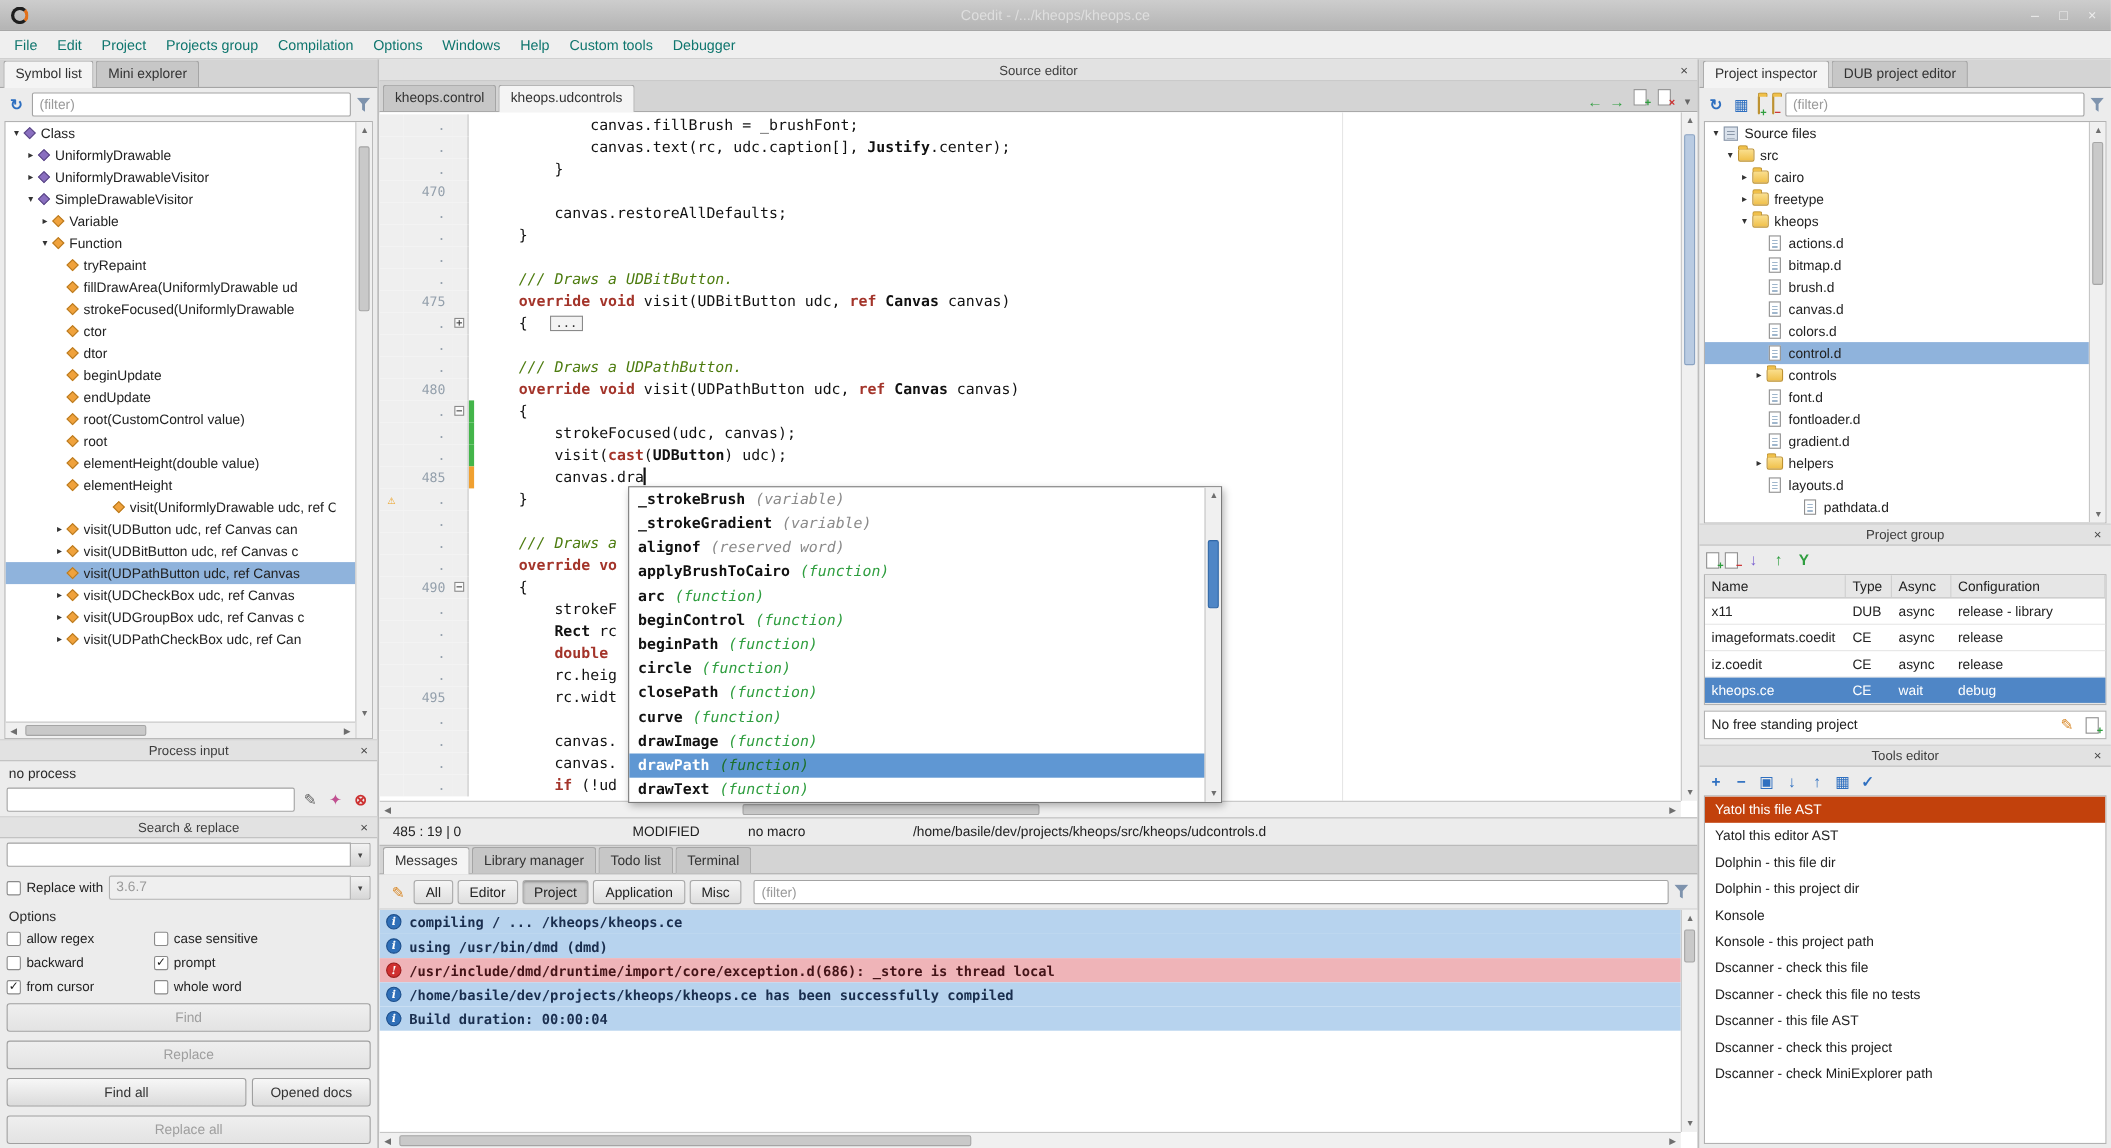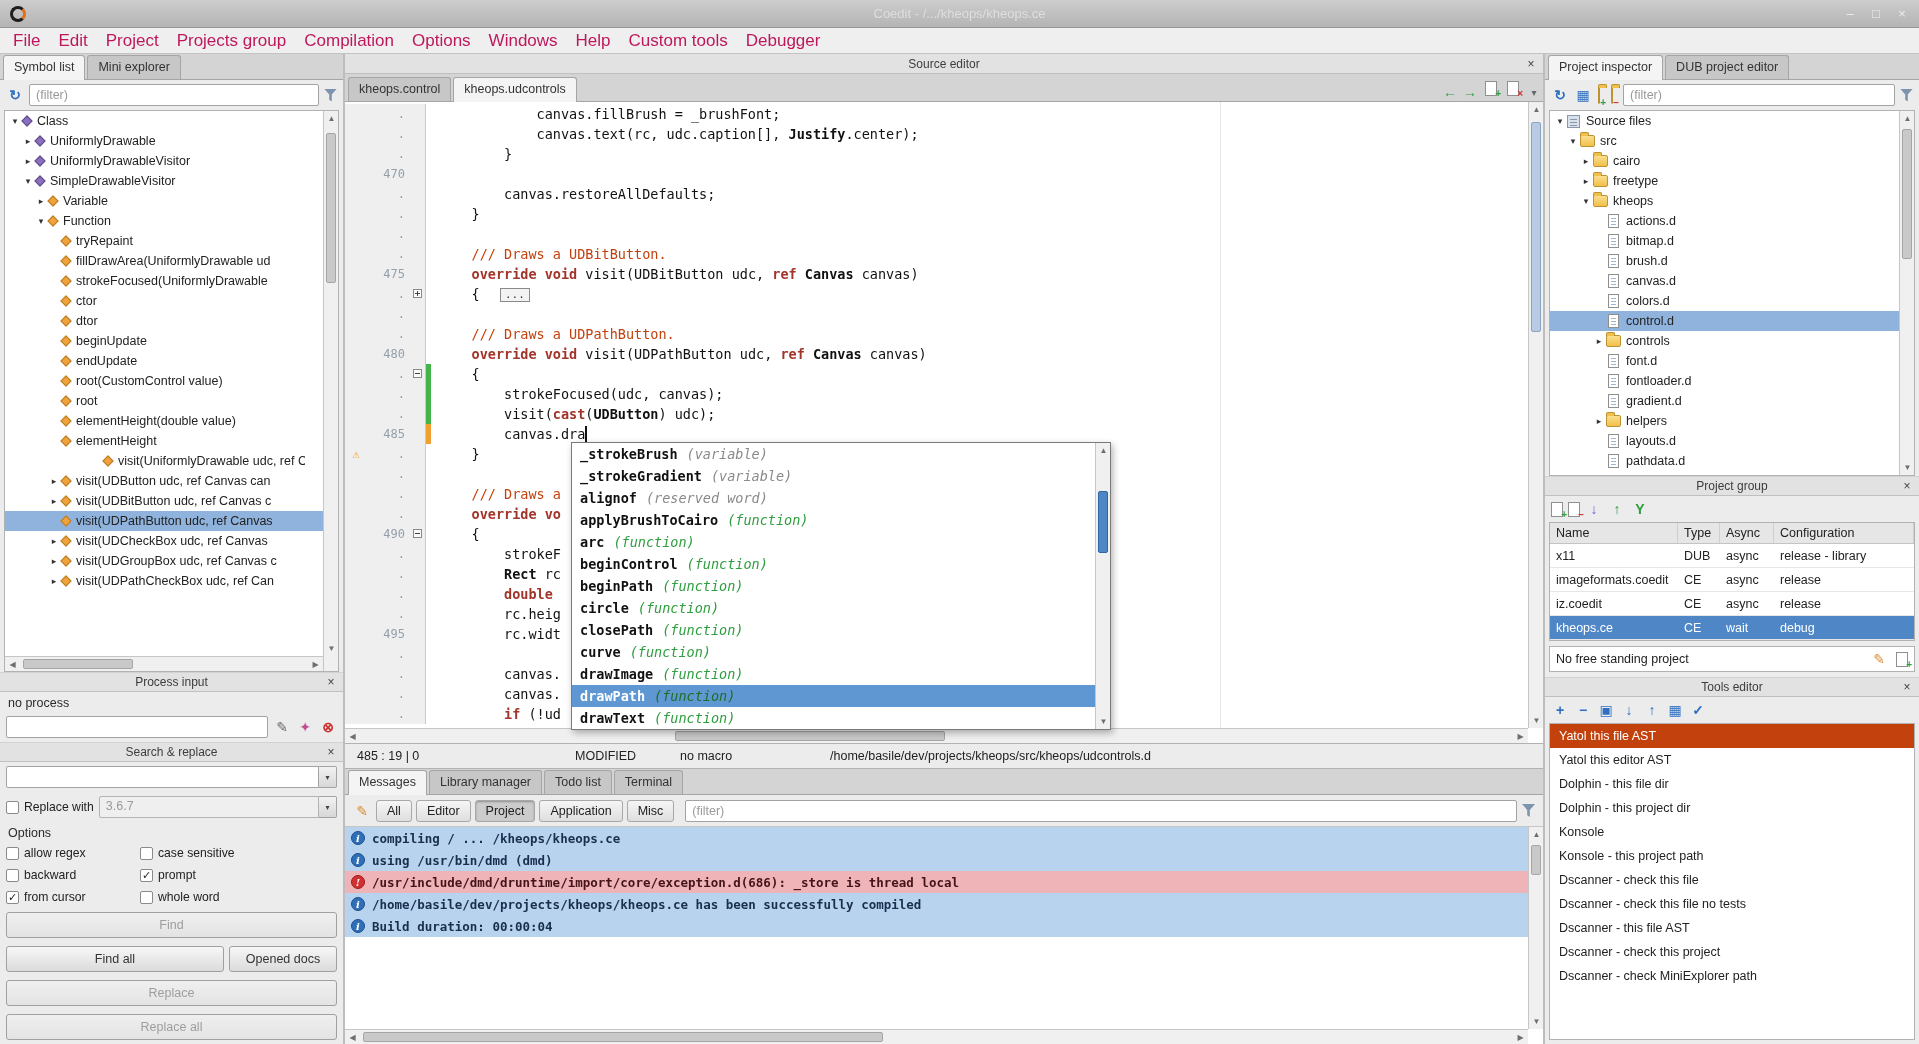--- a/index.html
+++ b/index.html
@@ -7,21 +7,21 @@
   font-family:"Liberation Sans",sans-serif;font-size:13px;color:#222;}
 
 
 .titlebar{height:28px;background:linear-gradient(#cdcdcd,#b4b4b4);border-bottom:1px solid #979797;
   display:flex;align-items:center;padding:0 10px;position:relative;}
 .titlebar .title{position:absolute;left:0;right:0;text-align:center;color:#dedede;font-size:13px;}
 .app-logo{width:16px;height:16px;border-radius:50%;border:3px solid #1e1e1e;border-right-color:#e2701a;z-index:1;}
 .win-btns{margin-left:auto;display:flex;gap:12px;z-index:1;}
 .win-btn{color:#ececec;font-size:13px;width:14px;text-align:center;}
 .menubar{height:26px;background:#efefef;border-bottom:1px solid #c3c3c3;display:flex;align-items:center;padding-left:4px;}
-.menu-item{padding:3px 9px;font-size:17px;color:#be185d;}
+.menu-item{padding:3px 9px;font-size:13px;color:#0f766e;}
 
 
 .main{display:flex;height:990px;}
 .col-left{width:345px;border-right:2px solid #bdbdbd;display:flex;flex-direction:column;background:#ececec;}
 .col-center{width:1200px;display:flex;flex-direction:column;border-right:2px solid #bdbdbd;background:#ececec;}
 .col-right{flex:1;display:flex;flex-direction:column;background:#ececec;}
 
 
 .tabbar{display:flex;align-items:flex-end;background:#d4d4d4;border-bottom:1px solid #a5a5a5;height:26px;padding-left:3px;gap:2px;}
 .tab{padding:4px 10px 5px;font-size:12.5px;background:#c7c7c7;border:1px solid #a5a5a5;border-bottom:none;
@@ -88,21 +88,21 @@
 .warnic{color:#eda020;}
 .g-num{width:44px;flex:none;background:#efefef;color:#94a0ac;text-align:right;padding-right:6px;font-size:12px;}
 .g-fold{width:15px;flex:none;background:#efefef;border-right:1px solid #c9c9c9;position:relative;}
 .fold-box{position:absolute;left:2px;top:5px;width:9px;height:9px;border:1px solid #8a8a8a;background:#fafafa;}
 .fold-box:after{content:"";position:absolute;left:1px;right:1px;top:3px;height:1px;background:#444;}
 .fold-box.plus:before{content:"";position:absolute;left:3px;top:1px;width:1px;height:5px;background:#444;}
 .g-bar{width:5px;flex:none;}
 .g-bar.green{background:#43b54a;}
 .g-bar.orange{background:#f0a030;}
 .ctext{padding-left:8px;}
-.sp{color:#111;} .sk{color:#a3342a;font-weight:bold;} .st{color:#111;font-weight:bold;} .sc{color:#c2410c;}
+.sp{color:#111;} .sk{color:#a3342a;font-weight:bold;} .st{color:#111;font-weight:bold;} .sc{color:#4d7c0f;font-style:italic;}
 .ellip{display:inline-block;border:1px solid #8a8a8a;background:#f3f3f3;padding:0 4px;font-size:11px;line-height:12px;
   margin-left:4px;color:#333;vertical-align:1px;}
 .caret{display:inline-block;width:2px;height:16px;background:#111;vertical-align:-3px;}
 
 
 .cpopup{position:absolute;left:226px;top:340px;width:540px;height:288px;background:#fff;border:1px solid #7a7a7a;
   box-shadow:2px 3px 7px rgba(0,0,0,.3);overflow:hidden;z-index:5;}
 .citem{height:22px;display:flex;align-items:center;padding:0 20px 0 8px;font-family:"DejaVu Sans Mono",monospace;
   font-size:13.5px;white-space:pre;}
 .cname{font-weight:bold;color:#111;}
@@ -392,26 +392,26 @@
         </span>
         <span class="cb">
           <span class="cbbox"></span>
           <span>whole word</span>
         </span>
       </div>
     <div class="trow">
         <button class="btn disabled" style="flex:1">Find</button>
       </div>
     <div class="trow">
+        <button class="btn disabled" style="flex:1">Replace</button>
+      </div>
+    <div class="trow">
       <button class="btn" style="flex:1">Find all</button>
       <button class="btn" style="width:108px">Opened docs</button>
     </div>
-    <div class="trow">
-        <button class="btn disabled" style="flex:1">Replace</button>
-      </div>
     <div class="trow">
         <button class="btn disabled" style="flex:1">Replace all</button>
       </div>
   </div>
 
   <div class="col-center">
     <div class="phead srcheader" style="border-top:none">
       <span>Source editor</span>
       <span class="closex">×</span>
     </div>
@@ -662,21 +662,21 @@
           <div class="trow-item" style="padding-left: 43px;">
             <span class="arrow">▸</span>
             <span class="folder"></span>
             <span class="tlabel">helpers</span>
           </div>
           <div class="trow-item" style="padding-left: 43px;">
             <span class="arrow"></span>
             <span class="docic"></span>
             <span class="tlabel">layouts.d</span>
           </div>
-          <div class="trow-item" style="padding-left: 43px;">
+          <div class="trow-item" style="padding-left: 43px; margin-left: 32px;">
             <span class="arrow"></span>
             <span class="docic"></span>
             <span class="tlabel">pathdata.d</span>
           </div>
         </div>
       <div class="sbv">
         <span class="sba" style="top:0">▲</span>
         <span class="sba" style="bottom:0">▼</span>
         <span class="sbt" style="left:2px;right:2px;top:18px;height:130px"></span>
       </div>

